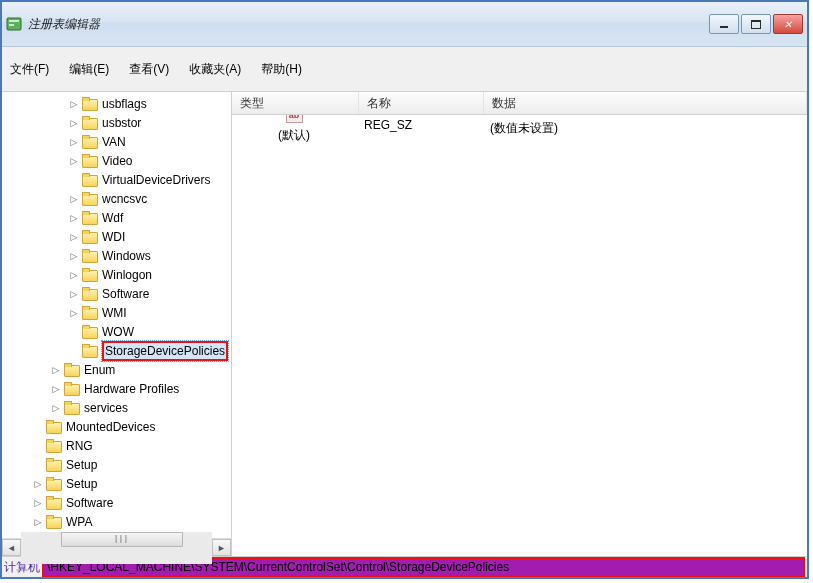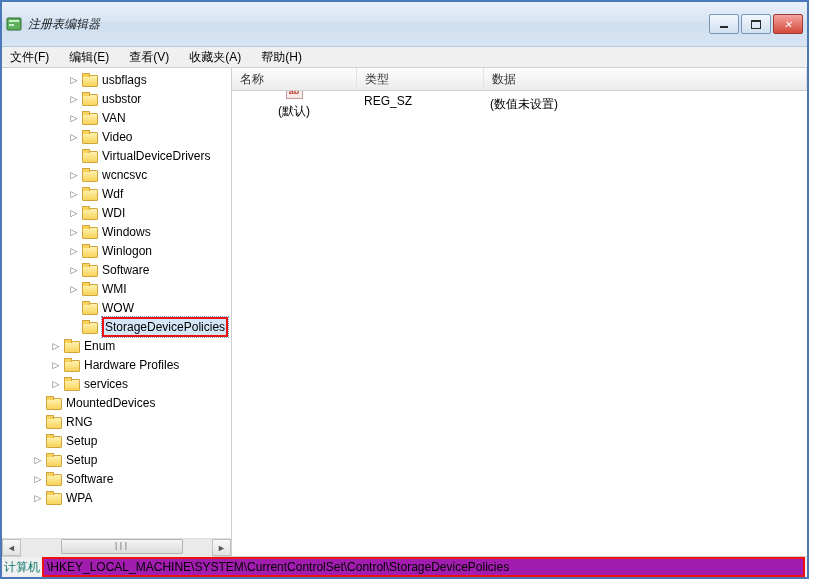--- a/index.html
+++ b/index.html
@@ -70,21 +70,21 @@
   .win-btn .min-icon {
     width: 8px; height: 0; border-top: 2px solid #2b2b2b; margin-top: 6px;
   }
 
   
   .menubar {
     height: 20px;
     background: #f0f0f0;
     display: flex;
     align-items: center;
-    padding: 0 4px;
+    padding: 12px 4px;
     gap: 12px;
     border-bottom: 1px solid #d0d0d0;
   }
   .menubar .menu-item {
     padding: 2px 4px;
     color: #000;
   }
 
   
   .main {
@@ -114,21 +114,21 @@
     align-items: center;
   }
   .hscrollbar .arrow {
     width: 17px; height: 15px;
     background: linear-gradient(to bottom,#f7f7f7,#e3e3e3);
     border: 1px solid #c0c0c0;
     display:flex;align-items:center;justify-content:center;
     font-size: 9px; color:#555;
   }
   .hscrollbar .track {
-    flex:1; height:18px; background:#eaeaea; position:relative;
+    flex:1; height:32px; background:#eaeaea; position:relative;
   }
   .hscrollbar .thumb {
     position:absolute; left:40px; top:0; width:120px; height:13px;
     background: linear-gradient(to bottom,#f5f5f5,#dcdcdc);
     border:1px solid #b5b5b5; border-radius:1px;
     display:flex;align-items:center;justify-content:center;
     color:#888; font-size:10px; letter-spacing:2px;
   }
 
   
@@ -231,21 +231,21 @@
 
   
   .statusbar {
     height: 20px;
     border-top: 1px solid #d0d0d0;
     display: flex;
     align-items: center;
     background: #f0f0f0;
     padding: 0 2px;
   }
-  .status-label { color:#0f766e; margin-right:2px; }
+  .status-label { color:#4c1d95; margin-right:2px; }
   .status-path {
     flex:1;
     border: 2px solid #e11;
     padding: 0 3px;
     background:#a21caf;
     font-family: inherit;
     height: 16px;
     line-height:16px;
     overflow:hidden;
     white-space:nowrap;
@@ -435,22 +435,22 @@
           <div class="thumb">
               <span>III</span>
             </div>
         </div>
         <div class="arrow">►</div>
       </div>
     </div>
 
     <div class="values-pane">
       <div class="values-header">
+        <div class="col-head col-type">类型</div>
         <div class="col-head col-name">名称</div>
-        <div class="col-head col-type">类型</div>
         <div class="col-head col-data">数据</div>
       </div>
       <div class="values-body" id="values-body">
           <div class="value-row">
             <div class="cell name">
               <span class="string-icon">ab</span>
               <span>(默认)</span>
             </div>
             <div class="cell type">REG_SZ</div>
             <div class="cell data">(数值未设置)</div>

